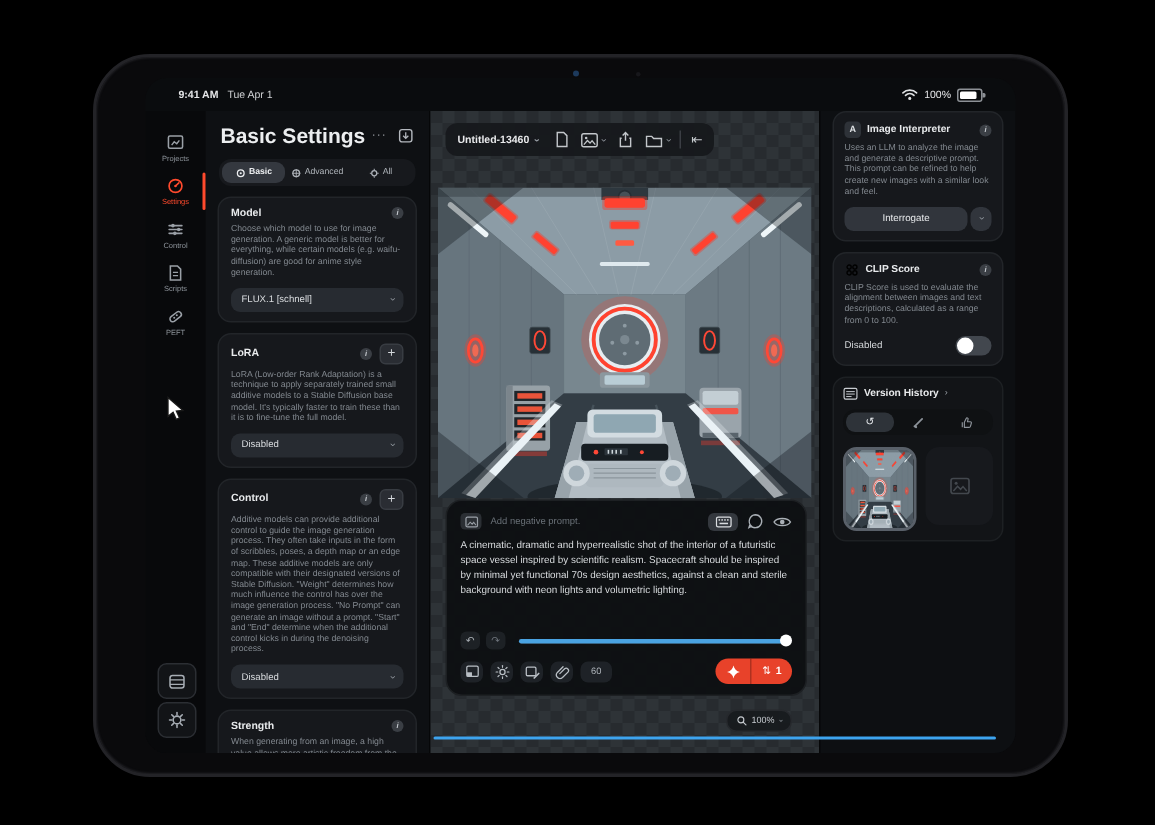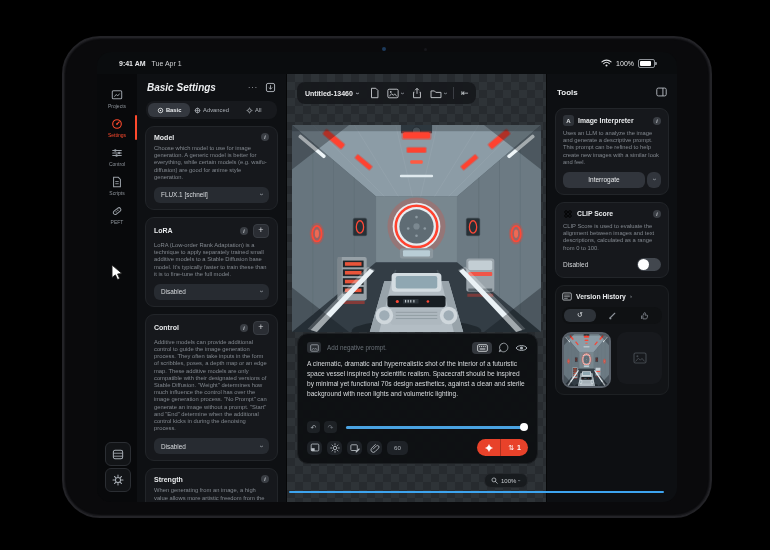--- a/index.html
+++ b/index.html
@@ -32,21 +32,21 @@
   .rail-item.active{color:#ff4a2d;}
   .rail-item.active svg{color:#ff4a2d;}
   .rail-bar{position:absolute;right:0;top:41px;width:2.5px;height:25px;background:#ff4a2d;border-radius:2px;}
   .cursor{position:absolute;left:14px;top:190px;z-index:20;}
   .rail-btn{position:absolute;left:8px;width:24px;height:22px;border:1px solid #2b2e33;background:#121417;
             border-radius:6px;display:flex;align-items:center;justify-content:center;color:#a7adb4;}
   .rail-btn.b1{bottom:36px;} .rail-btn.b2{bottom:10px;}
   
   .settings{width:150px;background:#0e1013;flex:none;overflow:hidden;border-right:1px solid #060708;box-sizing:border-box;}
   .sp-header{display:flex;align-items:center;padding:8px 10px 6px;}
-  .sp-title{font-size:10px;font-weight:bold;color:#eceef0;font-style:italic;}
+  .sp-title{font-size:14px;font-weight:bold;color:#eceef0;}
   .sp-hicons{margin-left:auto;display:flex;align-items:center;gap:7px;color:#b4b8be;}
   .dots{font-size:7px;letter-spacing:1px;color:#b4b8be;line-height:1;}
   .tabs{margin:2px 9px 0;background:#17191d;border-radius:8px;padding:2px;display:flex;}
   .tab{flex:1;height:14px;display:flex;align-items:center;justify-content:center;gap:2px;
        font-size:5.8px;color:#aeb3b9;border-radius:6px;}
   .tab svg{color:#aeb3b9;}
   .tab.sel{background:#34383f;color:#eceef0;font-weight:bold;}
   .tab.sel svg{color:#eceef0;}
   .card{margin:7px 8px 0;background:#16181c;border:1px solid #222529;border-radius:9px;padding:6px 8px;}
   .card-head{display:flex;align-items:center;}
@@ -607,29 +607,20 @@
             <svg width="7" height="7" viewBox="0 0 12 12">
               <circle cx="5" cy="5" r="3.4" fill="none" stroke="currentColor" stroke-width="1.3"></circle>
               <path d="M7.6,7.6 L10.8,10.8" stroke="currentColor" stroke-width="1.3" stroke-linecap="round"></path>
             </svg>
             <span class="zl">100%</span>
             <span class="chev">›</span>
           </div>
         </main>
 
         <aside class="tools">
-          <div class="t-header">
-            <span class="t-title">Tools</span>
-            <span class="t-hicon">
-              <svg width="11" height="10" viewBox="0 0 14 12">
-                <rect x="1" y="1" width="12" height="10" rx="2" fill="none" stroke="currentColor" stroke-width="1.2"></rect>
-                <path d="M8.8,1 V11" stroke="currentColor" stroke-width="1.2"></path>
-              </svg>
-            </span>
-          </div>
 
           <div class="tcard">
             <div class="tc-head">
               <span class="abox">A</span>
               <span class="tc-title">Image Interpreter</span>
               <span class="tc-info info">i</span>
             </div>
             <div class="desc">Uses an LLM to analyze the image and generate a descriptive prompt. This prompt can be refined to help create new images with a similar look and feel.</div>
             <div class="t-btnrow">
               <span class="interrogate">Interrogate</span>

